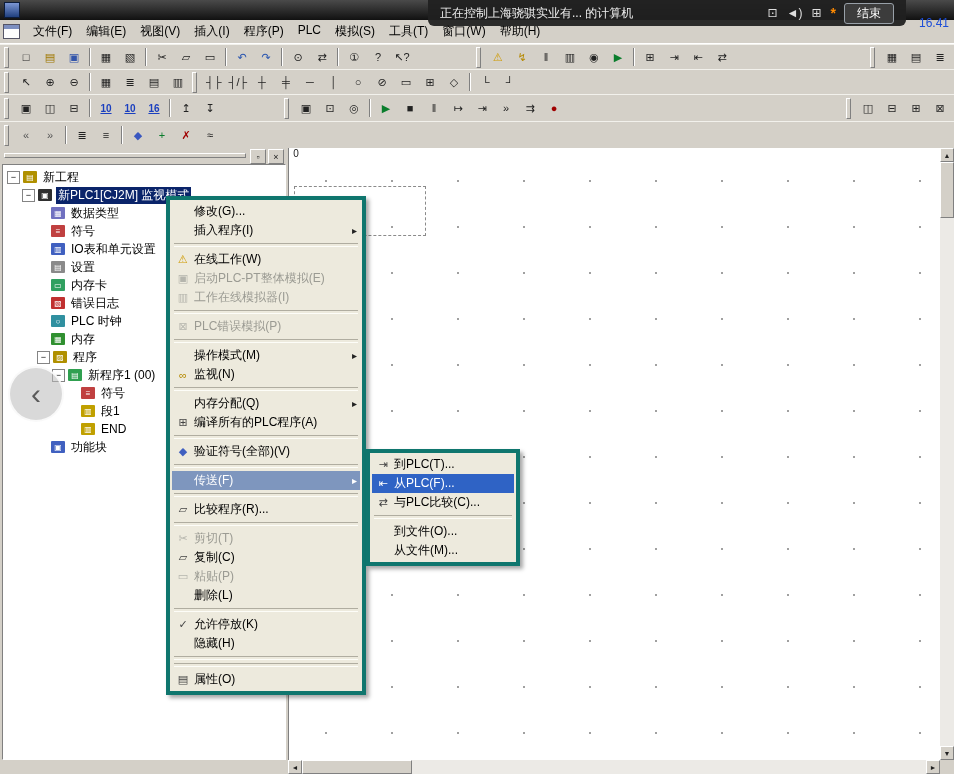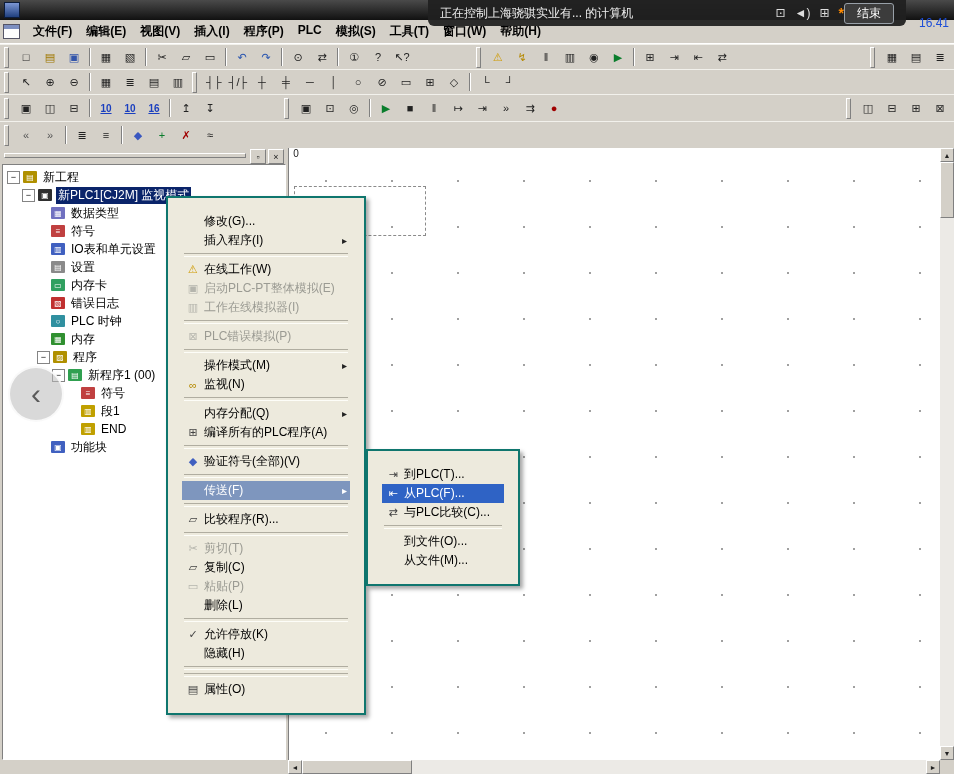--- a/index.html
+++ b/index.html
@@ -7,31 +7,31 @@
        font-family:"Liberation Sans","DejaVu Sans",sans-serif;font-size:12px;color:#000;}
   
   .titlebar{position:absolute;left:0;top:0;width:100%;height:20px;
             background:linear-gradient(180deg,#4a4a4a,#111);display:flex;align-items:center;
             gap:5px;padding:0 4px;box-sizing:border-box;z-index:40;}
   .app-icon{width:14px;height:14px;background:linear-gradient(#7b96d4,#20407e);border:1px solid #0c1c3a;flex:0 0 auto;}
   .title-text{color:#fff;white-space:nowrap;overflow:hidden;}
   .clock{position:absolute;right:5px;top:16px;color:#1d4ed8;z-index:60;}
   
   .banner{position:absolute;left:428px;top:0;width:478px;height:26px;background:rgba(32,32,32,.94);
-          border-radius:0 0 6px 6px;display:flex;align-items:center;padding:0 12px;
+          border-radius:0 0 6px 6px;display:flex;align-items:center;gap:8px;padding:0 12px;
           box-sizing:border-box;z-index:55;color:#eee;}
   .banner-text{white-space:nowrap;overflow:hidden;flex:1;}
   .banner-icon{color:#ddd;font-size:12px;cursor:default;}
   .end-btn{background:#3c3c3c;border:1px solid #98a0a8;color:#fff;padding:1px 12px;border-radius:3px;font-size:12px;}
   
   .menubar{position:absolute;left:0;top:20px;width:100%;height:24px;background:#d4d0c8;
            display:flex;align-items:center;border-bottom:1px solid #fff;box-sizing:border-box;}
   .child-icon{width:15px;height:13px;border:1px solid #556;margin:0 6px 0 3px;
               background:linear-gradient(180deg,#7d8fc0 0 4px,#fdfdfd 4px);}
-  .menu-item{padding:2px 7px;white-space:nowrap;font-weight:bold;}
+  .menu-item{padding:2px 7px;white-space:nowrap;}
   
   .toolbar{position:absolute;left:0;width:100%;background:#d4d0c8;display:flex;align-items:center;
            border-top:1px solid #f2f1ec;box-sizing:border-box;padding:0 2px;}
   #tb1{top:44px;height:25px}#tb2{top:69px;height:25px}#tb3{top:94px;height:27px}#tb4{top:121px;height:27px}
   .tb-btn{min-width:20px;height:20px;padding:0 1px;display:inline-flex;align-items:center;justify-content:center;
           font-size:11px;color:#222;border:1px solid transparent;}
   .tb-btn.tb-text{font-weight:bold;font-size:10px;text-decoration:underline;}
   .tb-sep{width:1px;height:18px;background:#808080;border-right:1px solid #fff;margin:0 3px;}
   .tb-grip{width:3px;height:19px;border:1px solid;border-color:#fff #808080 #808080 #fff;margin:0 5px 0 2px;}
   .tb-gap{width:60px;}
@@ -71,22 +71,22 @@
   .sb-up{position:absolute;top:0;left:0;}.sb-down{position:absolute;bottom:0;left:0;}
   .vthumb{position:absolute;left:0;top:14px;width:14px;height:56px;background:#d4d0c8;border:1px solid;
           border-color:#fff #808080 #808080 #fff;box-sizing:border-box;}
   .hscroll{position:absolute;left:288px;right:14px;bottom:0;height:14px;background:#eceae6;}
   .sb-left{position:absolute;left:0;top:0;}.sb-right{position:absolute;right:0;top:0;}
   .hthumb{position:absolute;left:14px;top:0;width:110px;height:14px;background:#d4d0c8;border:1px solid;
           border-color:#fff #808080 #808080 #fff;box-sizing:border-box;}
   .bottom-left{position:absolute;left:0;bottom:0;width:288px;height:14px;background:#d4d0c8;}
   .corner{position:absolute;right:0;bottom:0;width:14px;height:14px;background:#d4d0c8;}
   
-  .popup{position:absolute;background:#edeadd;border:2px solid #0f766e;box-shadow:3px 3px 4px rgba(0,0,0,.35);
-         padding:14px;box-sizing:border-box;}
+  .popup{position:absolute;background:#edeadd;border:4px solid #0f766e;box-shadow:3px 3px 4px rgba(0,0,0,.35);
+         padding:2px;box-sizing:border-box;}
   #ctxmenu{left:166px;top:196px;width:200px;z-index:100;}
   #submenu{left:366px;top:449px;width:154px;z-index:110;}
   .cm-item{height:19px;display:flex;align-items:center;position:relative;padding-right:14px;}
   .cm-icon{flex:0 0 22px;text-align:center;font-size:11px;color:#444;}
   .cm-label{white-space:nowrap;}
   .cm-arrow{position:absolute;right:3px;font-size:10px;color:#222;}
   .cm-item.hl{background:#7e96be;color:#fff;}
   .cm-item.hl .cm-icon,.cm-item.hl .cm-arrow{color:#fff;}
   #submenu .cm-item.hl{background:#2f63c5;}
   .cm-item.disabled{color:#9b9b93;}

